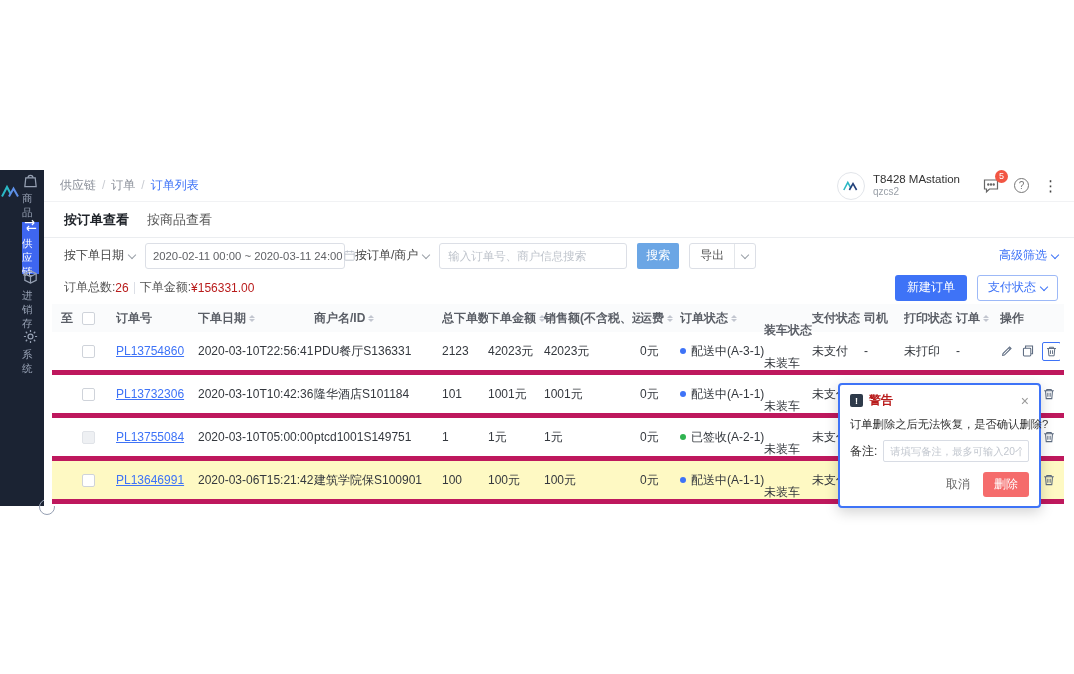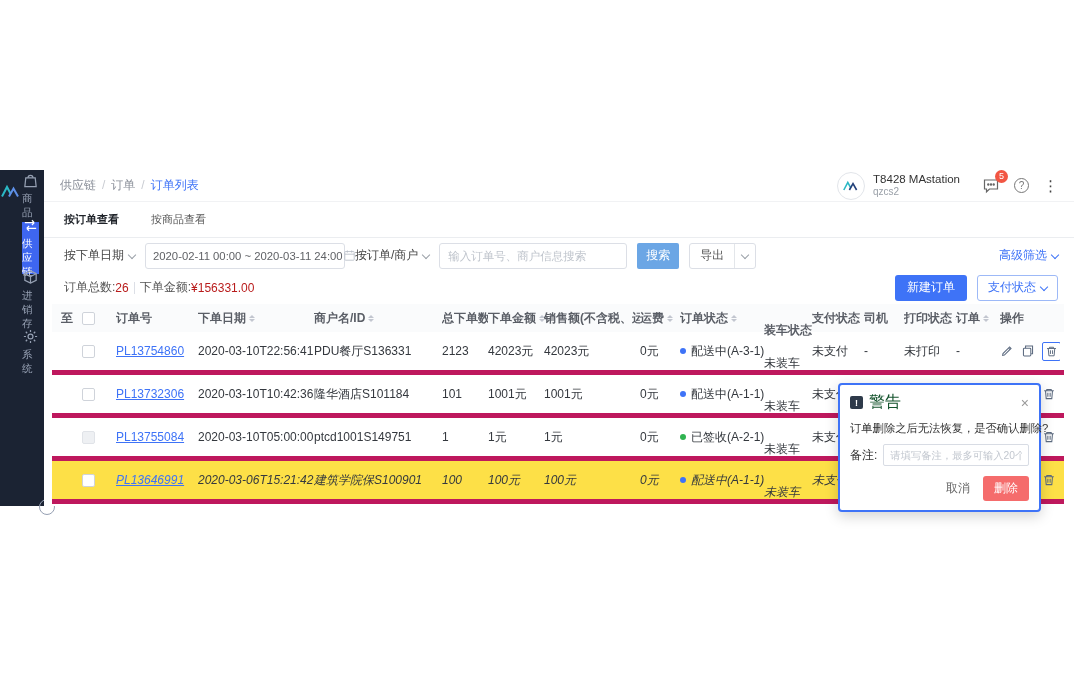--- a/index.html
+++ b/index.html
@@ -33,21 +33,21 @@
   .user-name { font-size:11.5px; color:#333; }
   .user-sub { font-size:10px; color:#9aa0a8; }
   .msg-wrap { position:relative; cursor:pointer; margin-left:8px; }
   .msg-wrap svg { width:18px; height:18px; stroke:#666; fill:none; stroke-width:1.2; display:block; }
   .badge { position:absolute; top:-7px; right:-8px; background:#F25643; color:#fff; font-size:9px; min-width:13px; height:13px;
            border-radius:7px; display:flex; align-items:center; justify-content:center; padding:0 3px; }
   .help-icon { width:15px; height:15px; border:1.2px solid #777; border-radius:50%; font-size:10px; color:#777;
                display:flex; align-items:center; justify-content:center; cursor:pointer; }
   .dots { font-size:15px; color:#444; cursor:pointer; line-height:1; }
 
-  .tabbar { height:36px; display:flex; align-items:center; gap:32px; padding:0 20px; border-bottom:1px solid #ebedf0; font-size:11px; }
+  .tabbar { height:36px; display:flex; align-items:center; gap:18px; padding:0 20px; border-bottom:1px solid #ebedf0; font-size:13px; }
   .tab { color:#555; cursor:pointer; padding:10px 0; }
   .tab.active { color:#1f2329; font-weight:bold; }
 
   .filters { height:35px; display:flex; align-items:center; gap:10px; padding:0 16px 0 20px; font-size:12px; color:#444; }
   .drop-label { display:flex; align-items:center; gap:5px; cursor:pointer; white-space:nowrap; }
   .chev { width:6px; height:6px; border-right:1.2px solid #9aa0a8; border-bottom:1.2px solid #9aa0a8; transform:rotate(45deg);
           display:inline-block; margin-bottom:2px; }
   .chev.blue { border-color:#3E73F7; }
   .date-box { width:200px; height:26px; border:1px solid #dcdfe6; border-radius:3px; display:flex; align-items:center;
               justify-content:space-between; padding:0 7px; font-size:11.3px; color:#606266; cursor:pointer; white-space:nowrap; }
@@ -65,21 +65,21 @@
   .v-div { width:1px; height:12px; background:#dcdfe6; margin:0 5px; }
   .btn-primary { margin-left:auto; height:26px; padding:0 12px; background:#3E73F7; color:#fff; border:none; border-radius:3px;
                  font-size:12px; cursor:pointer; }
   .btn-outline { height:26px; padding:0 10px; border:1px solid #9db9f7; color:#3E73F7; border-radius:3px; background:#fff;
                  display:flex; align-items:center; gap:5px; margin-left:10px; font-size:12px; cursor:pointer; }
 
   
   .table { padding:0 10px 0 8px; }
   .thead { display:flex; align-items:center; height:28px; background:#FAFBFC; font-size:12px; color:#5a5e66; font-weight:bold; }
   .trow { display:flex; align-items:center; height:43px; border-bottom:5px solid #be185d; font-size:12px; color:#34383e; background:#fff; }
-  .trow.alt { background:#fde047;font-style:italic; }
+  .trow.alt { background:#fef9c3; }
   .th, .td { flex:none; padding-right:6px; white-space:nowrap; overflow:hidden; text-overflow:ellipsis; display:flex; align-items:center; }
   .c-sel{width:30px; justify-content:center; padding-right:0;}
   .c-chk{width:34px;}
   .c-ord{width:82px;}
   .c-date{width:116px;}
   .c-mer{width:128px;}
   .c-qty{width:46px;}
   .c-amt{width:56px;}
   .c-sales{width:96px;}
   .c-frt{width:40px;}
@@ -103,21 +103,21 @@
   .op-ico { cursor:pointer; display:flex; }
   .op-ico svg { width:14px; height:14px; stroke:#5d6b80; fill:none; stroke-width:1.2; display:block; }
   .trash-hl { border:1.5px solid #3E73F7; border-radius:2px; padding:2px; display:flex; cursor:pointer; }
 
   
   .popup { position:absolute; left:838px; top:383px; width:203px; background:#fff; border:2px solid #3E73F7; border-radius:4px;
            box-shadow:0 4px 14px rgba(0,0,0,.18); z-index:20; padding:7px 10px 9px; font-size:12px; color:#333; }
   .popup-head { display:flex; align-items:center; gap:6px; }
   .warn-ico { width:13px; height:13px; background:#2E3A4A; border-radius:2px; color:#fff; font-size:9px; font-weight:bold;
               display:flex; align-items:center; justify-content:center; }
-  .popup-title { font-weight:normal; font-size:16px; color:#14532d; }
+  .popup-title { font-weight:bold; font-size:12px; color:#b91c1c; }
   .popup-close { margin-left:auto; color:#999; font-size:14px; cursor:pointer; line-height:1; }
   .popup-msg { margin-top:8px; font-size:11.3px; color:#333; white-space:nowrap; }
   .note-row { margin-top:8px; display:flex; align-items:center; gap:6px; }
   .note-label { flex-shrink:0; }
   .note-input { flex:1; min-width:0; height:22px; border:1px solid #d8dce4; border-radius:2px; font-size:10.3px; padding:0 6px; color:#333; outline:none; }
   .note-input::placeholder { color:#c2c7cf; }
   .popup-foot { margin-top:10px; display:flex; justify-content:flex-end; align-items:center; gap:13px; }
   .cancel-btn { color:#666; cursor:pointer; font-size:12px; }
   .btn-danger { background:#F56C6C; color:#fff; border:none; border-radius:3px; padding:4px 11px; font-size:12px; cursor:pointer; }
 </style>

